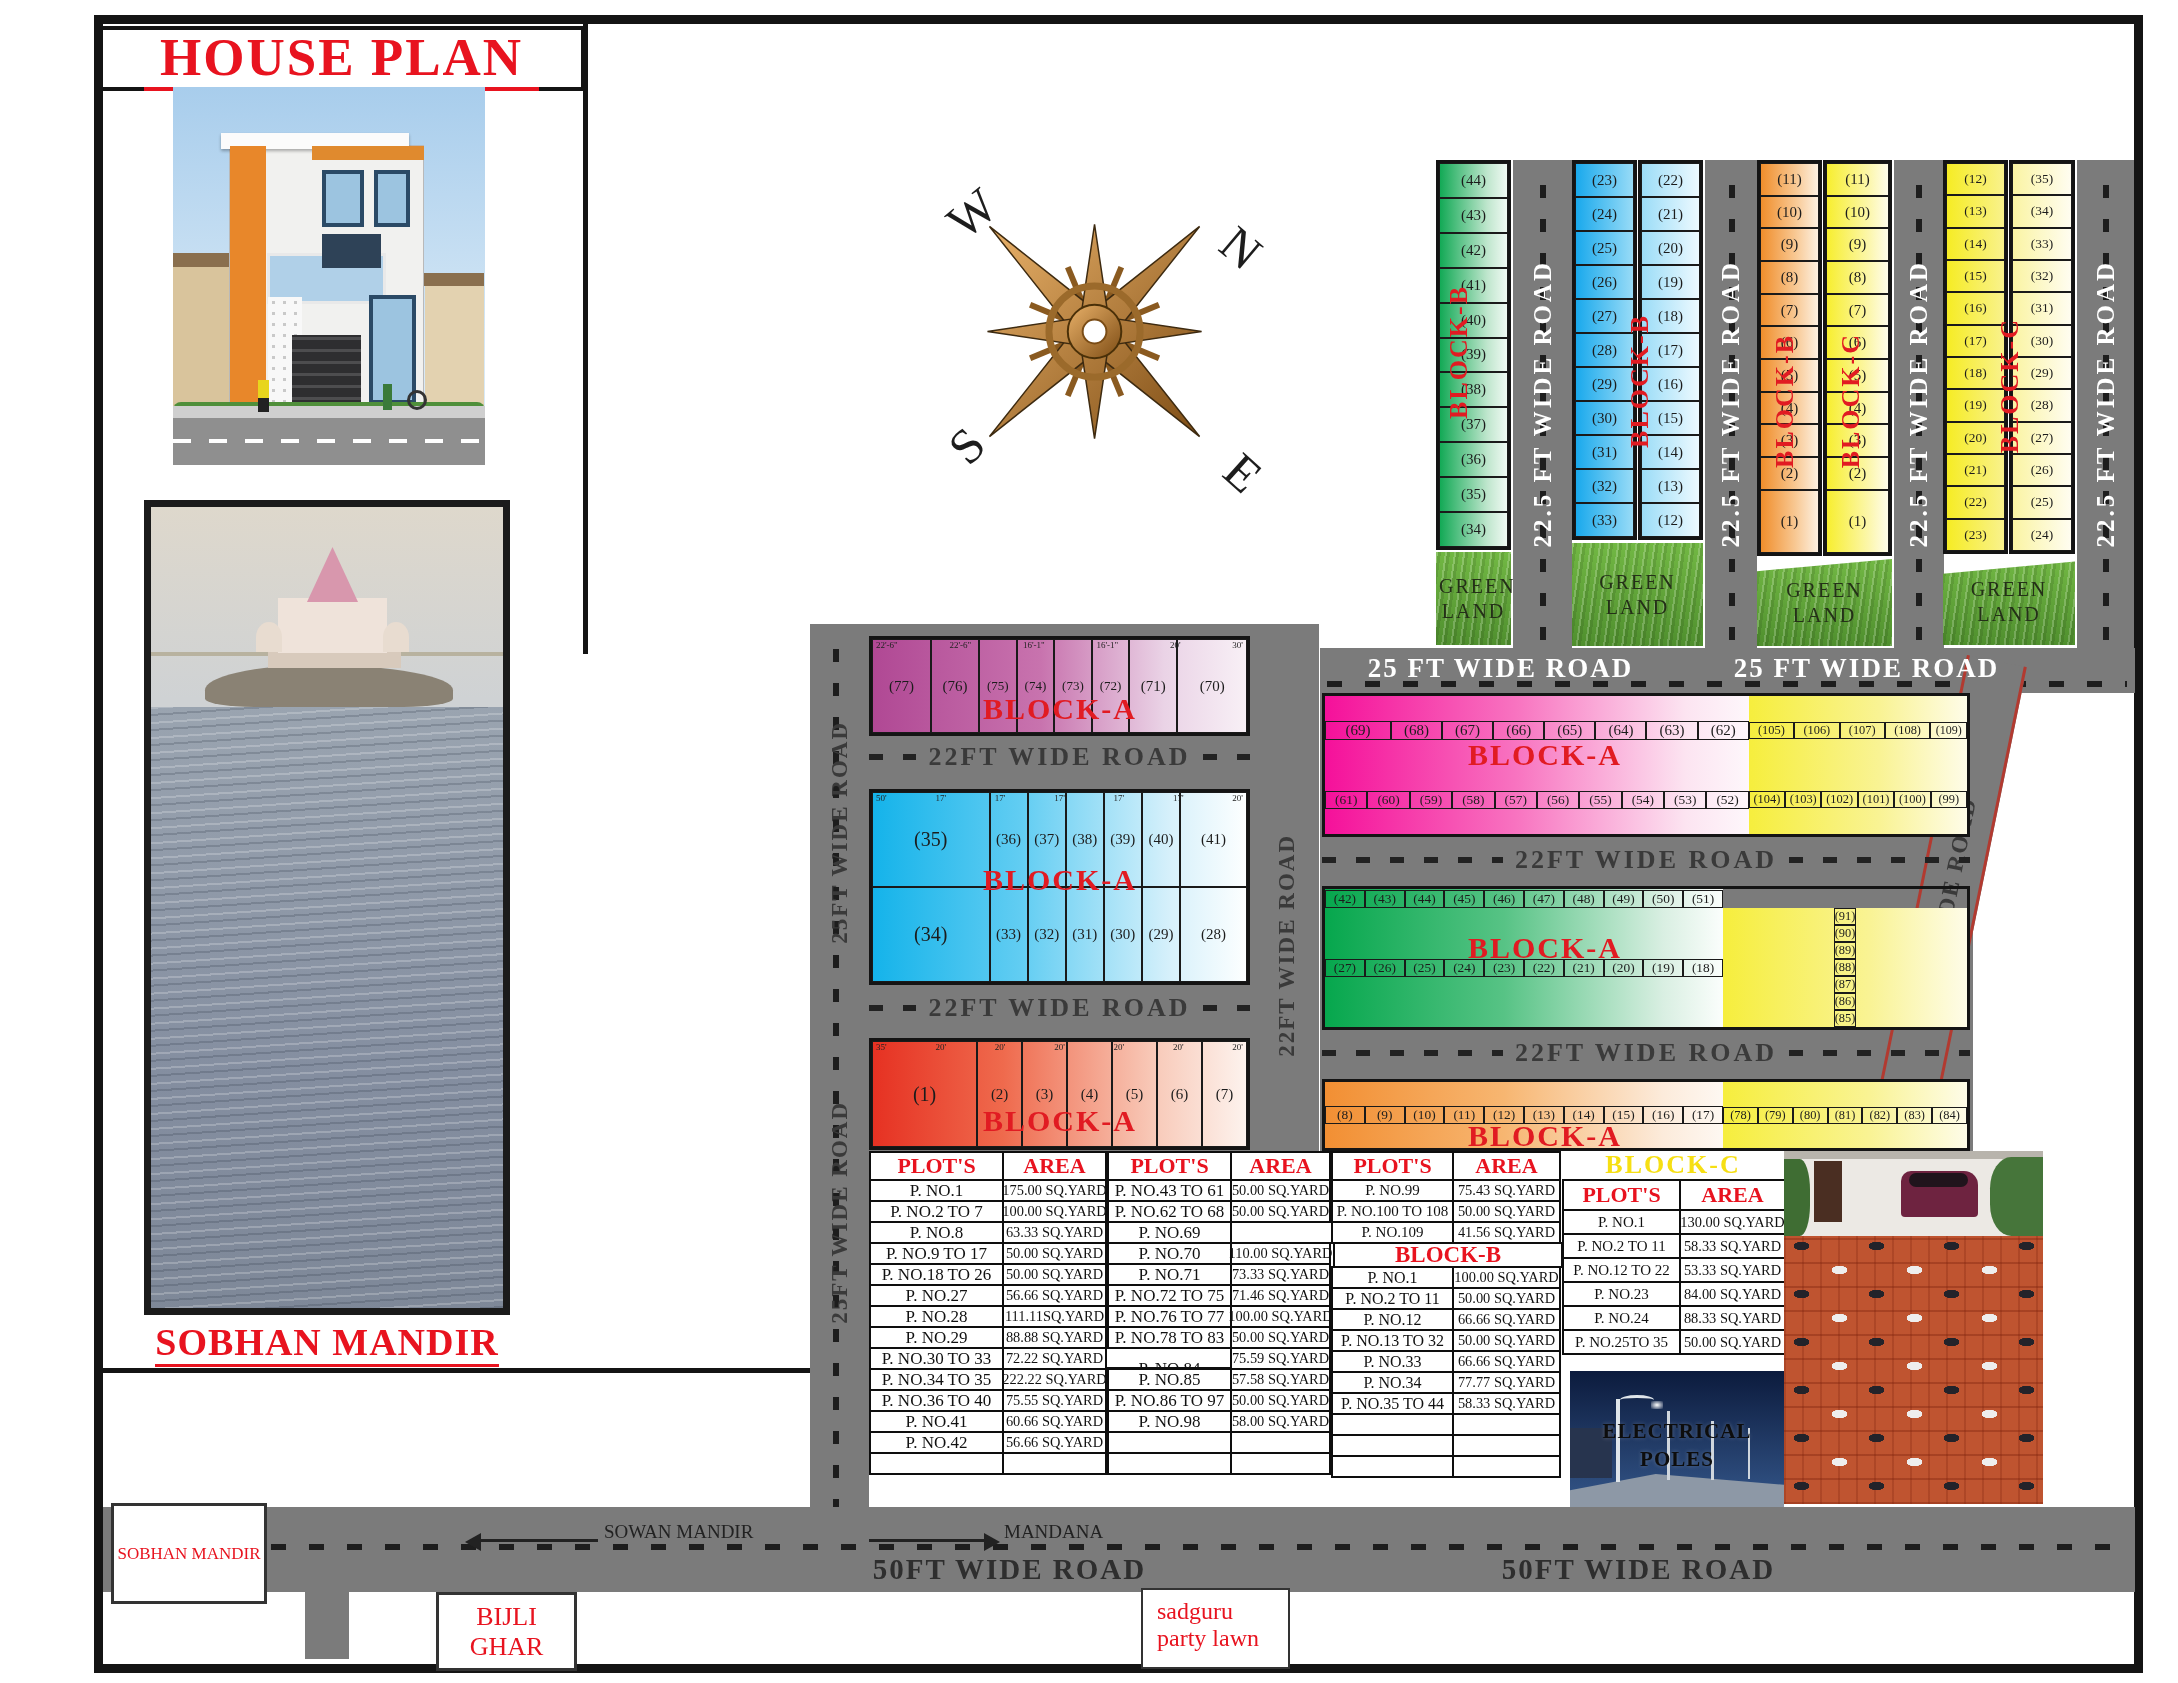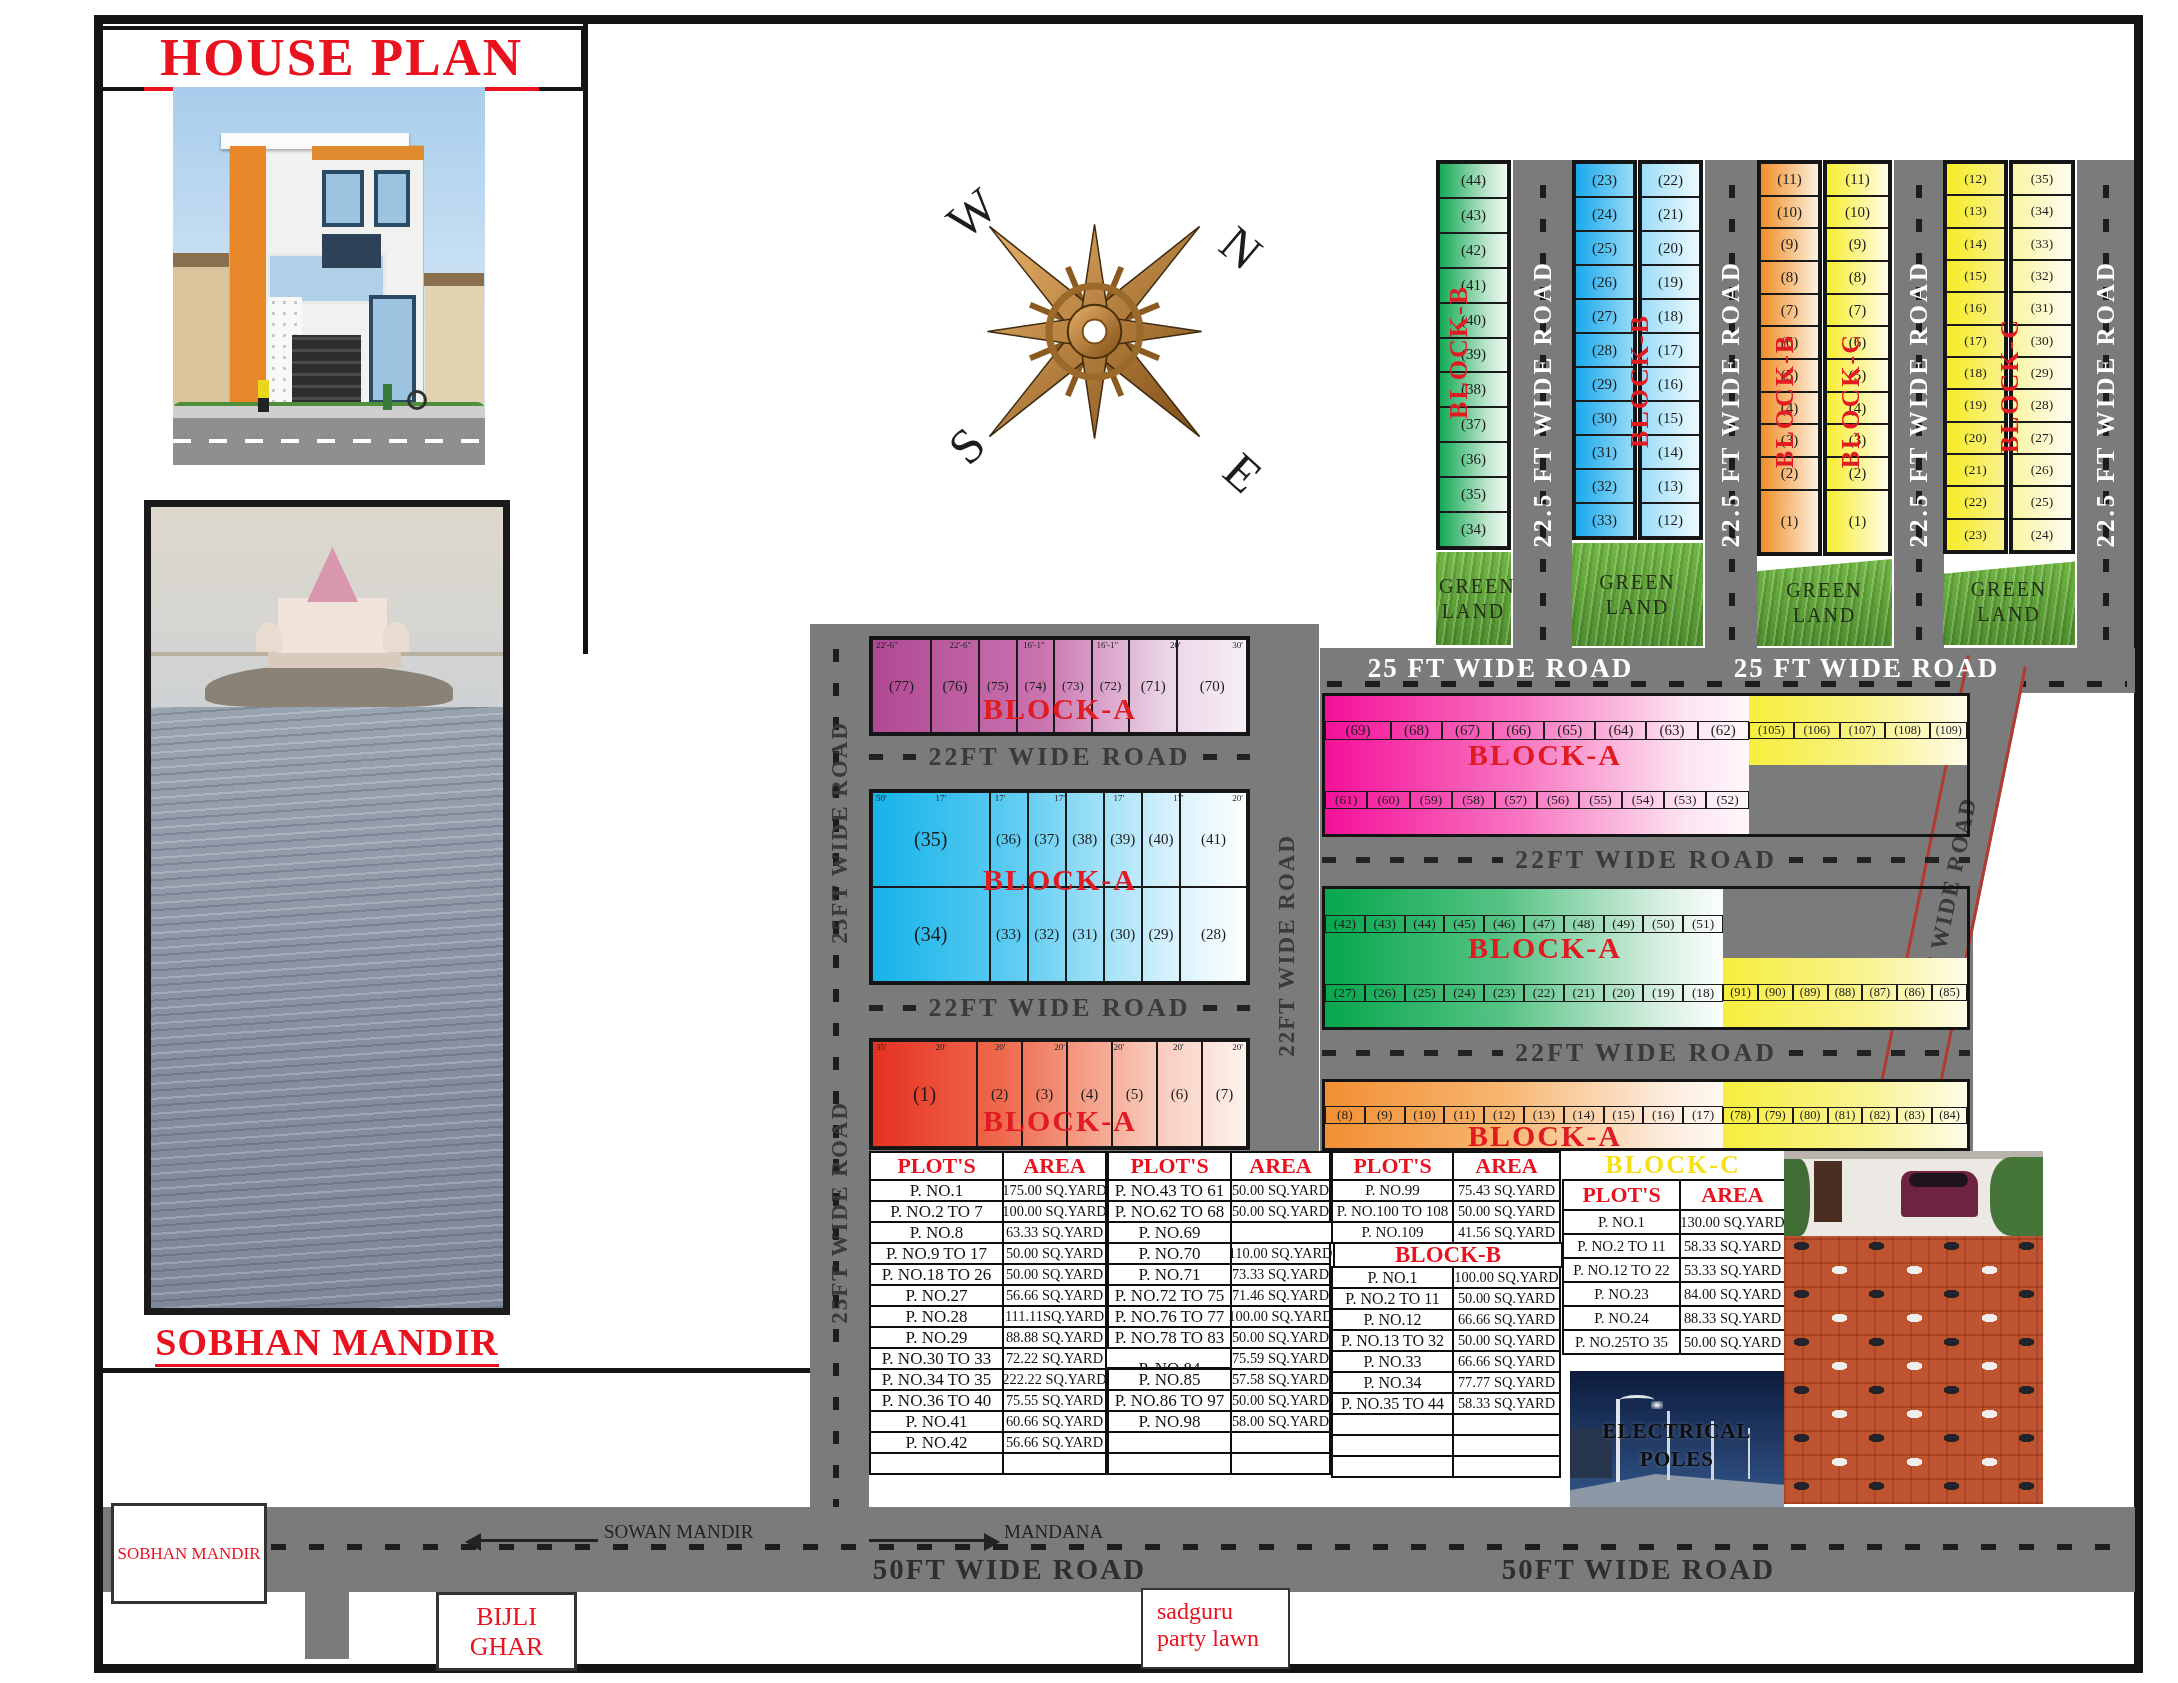--- a/index.html
+++ b/index.html
@@ -471,20 +471,28 @@
           <div class="cell">(60)</div>
           <div class="cell">(59)</div>
           <div class="cell">(58)</div>
           <div class="cell">(57)</div>
           <div class="cell">(56)</div>
           <div class="cell">(55)</div>
           <div class="cell">(54)</div>
           <div class="cell">(53)</div>
           <div class="cell">(52)</div>
         </div>
+      <div class="seg g-yellowA tinycells" style="width:34%;">
+          <div class="cell">(104)</div>
+          <div class="cell">(103)</div>
+          <div class="cell">(102)</div>
+          <div class="cell">(101)</div>
+          <div class="cell">(100)</div>
+          <div class="cell">(99)</div>
+        </div>
     </div>
   </div>
   <div class="abs center block-label" style="left:1426px;top:739px;width:238px;height:32px;">BLOCK-A</div>
 
   <div class="abs roadline" style="left:1322px;top:849px;width:648px;height:22px;">
     <div class="dseg"></div>
     <span class="rlabel-h-dark">22FT WIDE ROAD</span>
     <div class="dseg"></div>
   </div>
 
@@ -509,21 +517,21 @@
           <div class="cell">(26)</div>
           <div class="cell">(25)</div>
           <div class="cell">(24)</div>
           <div class="cell">(23)</div>
           <div class="cell">(22)</div>
           <div class="cell">(21)</div>
           <div class="cell">(20)</div>
           <div class="cell">(19)</div>
           <div class="cell">(18)</div>
         </div>
-      <div class="seg g-yellowA tinycells" style="width:38%;">
+      <div class="seg g-yellowA tinycells" style="width:38%;flex-direction:column;">
           <div class="cell">(91)</div>
           <div class="cell">(90)</div>
           <div class="cell">(89)</div>
           <div class="cell">(88)</div>
           <div class="cell">(87)</div>
           <div class="cell">(86)</div>
           <div class="cell">(85)</div>
         </div>
     </div>
   </div>

